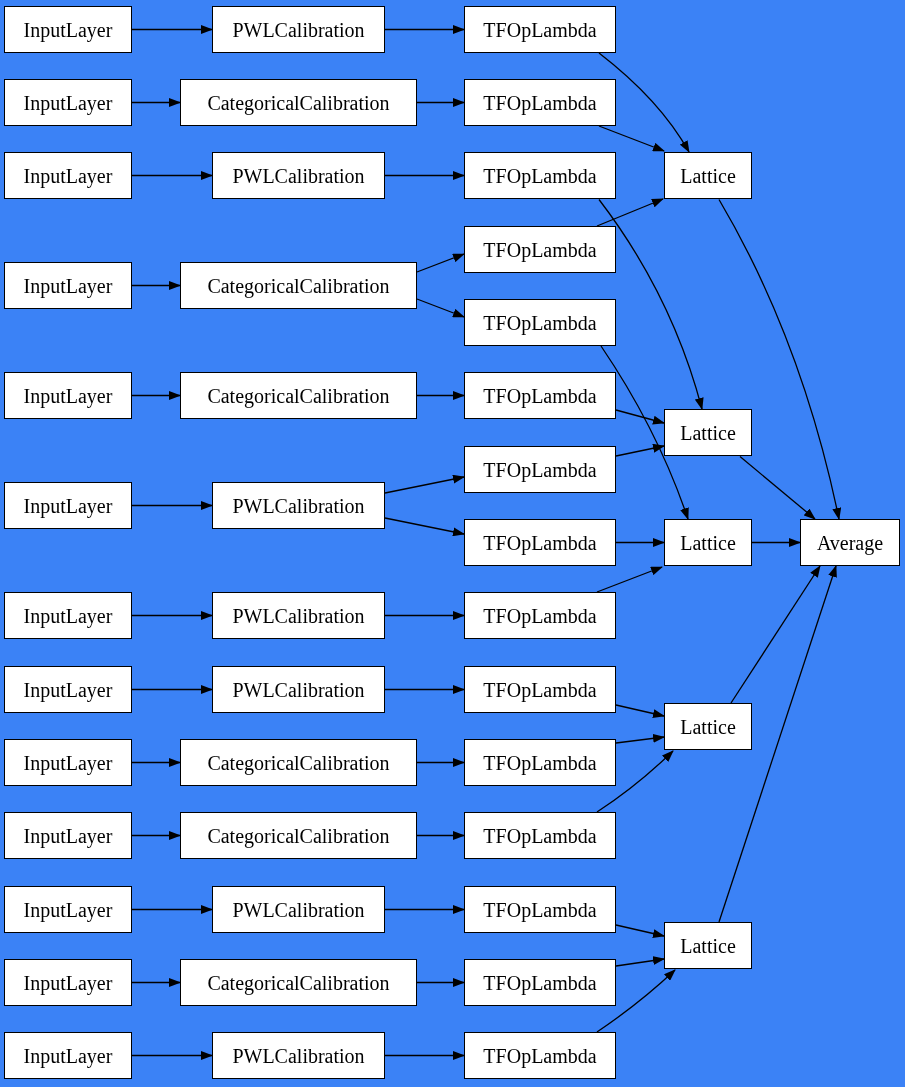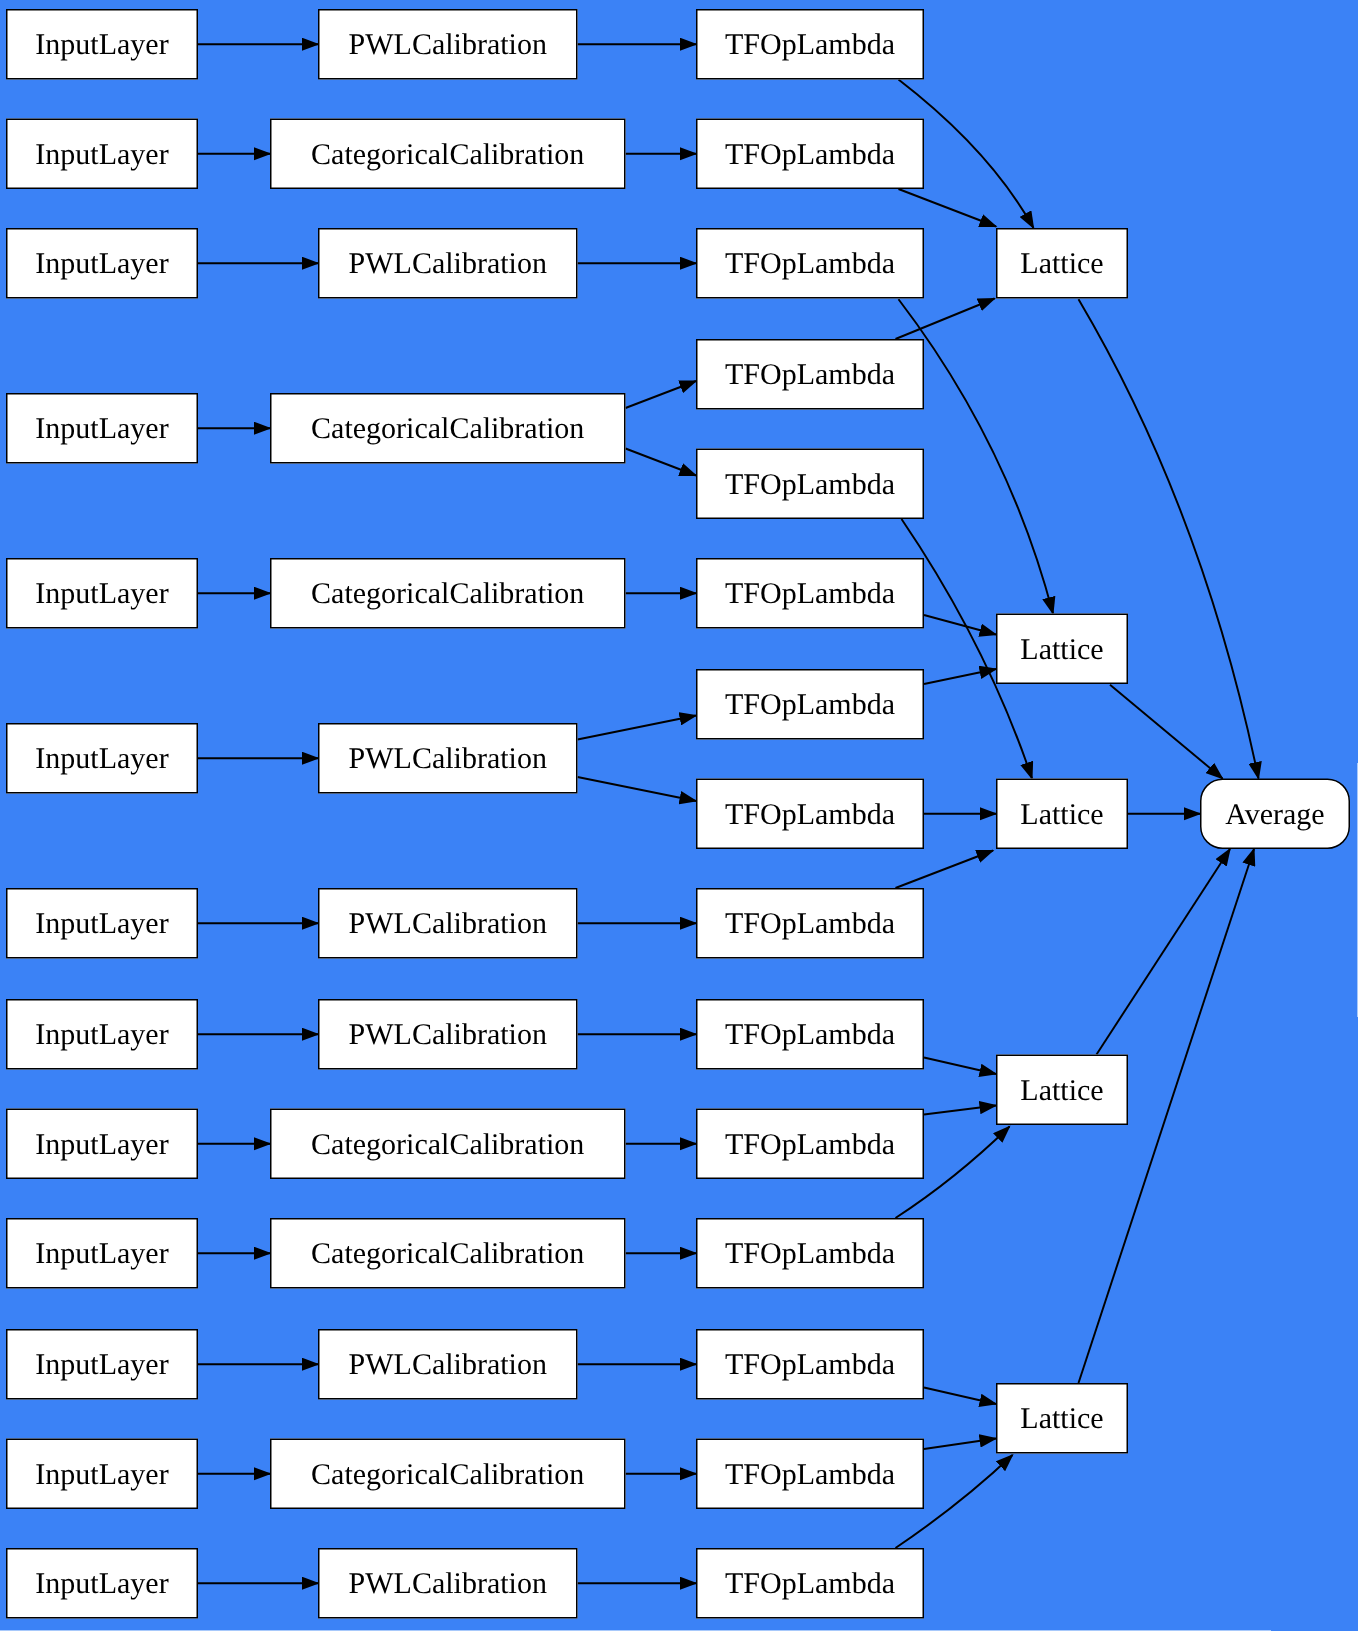--- a/index.html
+++ b/index.html
@@ -142,15 +142,15 @@
       <div class="node" style="left: 464px; top: 739px; width: 152px; height: 47px;">TFOpLambda</div>
       <div class="node" style="left: 464px; top: 812px; width: 152px; height: 47px;">TFOpLambda</div>
       <div class="node" style="left: 464px; top: 886px; width: 152px; height: 47px;">TFOpLambda</div>
       <div class="node" style="left: 464px; top: 959px; width: 152px; height: 47px;">TFOpLambda</div>
       <div class="node" style="left: 464px; top: 1032px; width: 152px; height: 47px;">TFOpLambda</div>
       <div class="node" style="left: 664px; top: 152px; width: 88px; height: 47px;">Lattice</div>
       <div class="node" style="left: 664px; top: 409px; width: 88px; height: 47px;">Lattice</div>
       <div class="node" style="left: 664px; top: 519px; width: 88px; height: 47px;">Lattice</div>
       <div class="node" style="left: 664px; top: 703px; width: 88px; height: 47px;">Lattice</div>
       <div class="node" style="left: 664px; top: 922px; width: 88px; height: 47px;">Lattice</div>
-      <div class="node" style="left: 800px; top: 519px; width: 100px; height: 47px; border-radius: 15px;">Average</div>
+      <div class="node" style="left: 800px; top: 519px; width: 100px; height: 47px;">Average</div>
     </div>
 </div>
 
 </body></html>

